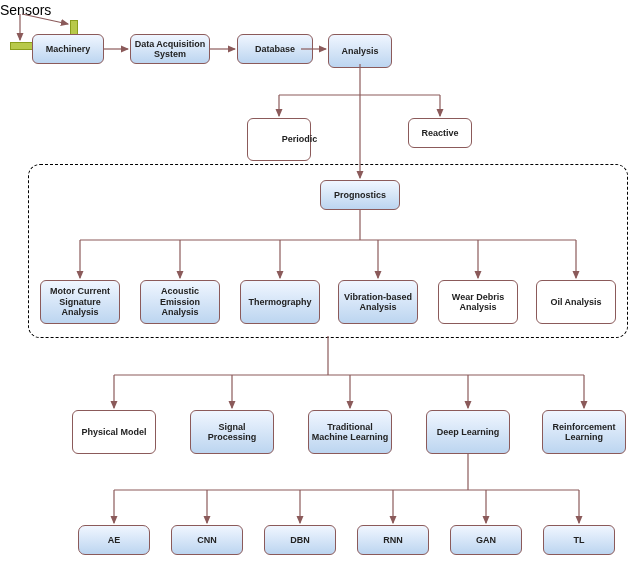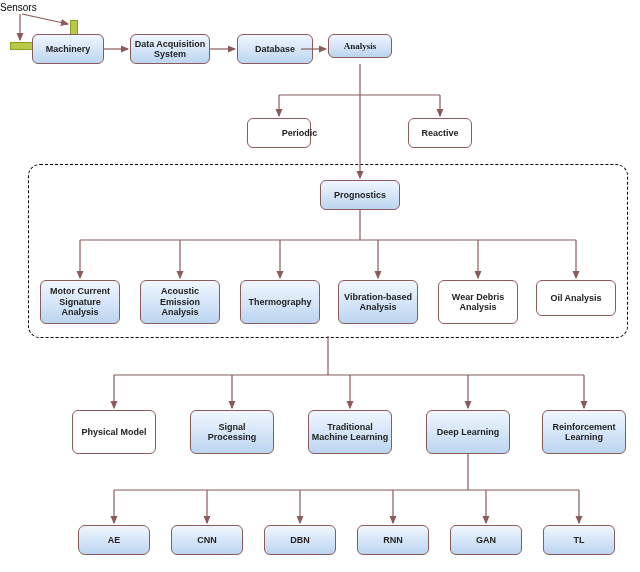--- a/index.html
+++ b/index.html
@@ -33,21 +33,21 @@
     background: #fff;
   }
   .dashed-container {
     position: absolute;
     border: 1.5px dashed #000;
     border-radius: 12px;
     background: transparent;
   }
   .sensor-label {
     position: absolute;
-    font-size: 10px;
+    font-size: 14px;
     color: #000;
   }
   .sensor-bar {
     position: absolute;
     background: #b8c94a;
     border: 1px solid #8b9e1c;
   }
   svg.connectors {
     position: absolute;
     left: 0;
@@ -66,25 +66,25 @@
 
 <div class="box blue" style="left:32px; top:34px; width:72px; height:30px;">
     <span>Machinery</span>
   </div>
 <div class="box blue" style="left:130px; top:34px; width:80px; height:30px;">
     <span>Data Acquisition System</span>
   </div>
 <div class="box blue" style="left:237px; top:34px; width:76px; height:30px;">
     <span>Database</span>
   </div>
-<div class="box blue" style="left:328px; top:34px; width:64px; height:24px;font-family:Liberation Serif, serif;">
+<div class="box blue" style="left:328px; top:34px; width:64px; height:34px;">
     <span>Analysis</span>
   </div>
 
-<div class="box white" style="left:247px; top:118px; width:64px; height:30px;padding-left:43px;">
+<div class="box white" style="left:247px; top:118px; width:64px; height:43px;padding-left:43px;">
     <span>Periodic</span>
   </div>
 <div class="box white" style="left:408px; top:118px; width:64px; height:30px;">
     <span>Reactive</span>
   </div>
 
 <div class="dashed-container" style="left:28px; top:164px; width:598px; height:172px;"></div>
 
 <div class="box blue" style="left:320px; top:180px; width:80px; height:30px;">
     <span>Prognostics</span>
@@ -98,21 +98,21 @@
   </div>
 <div class="box blue" style="left:240px; top:280px; width:80px; height:44px;">
     <span>Thermography</span>
   </div>
 <div class="box blue" style="left:338px; top:280px; width:80px; height:44px;">
     <span>Vibration-based Analysis</span>
   </div>
 <div class="box white" style="left:438px; top:280px; width:80px; height:44px;">
     <span>Wear Debris Analysis</span>
   </div>
-<div class="box white" style="left:536px; top:280px; width:80px; height:36px;">
+<div class="box white" style="left:536px; top:280px; width:80px; height:44px;">
     <span>Oil Analysis</span>
   </div>
 
 <div class="box white" style="left:72px; top:410px; width:84px; height:44px;">
     <span>Physical Model</span>
   </div>
 <div class="box blue" style="left:190px; top:410px; width:84px; height:44px;">
     <span>Signal Processing</span>
   </div>
 <div class="box blue" style="left:308px; top:410px; width:84px; height:44px;">

